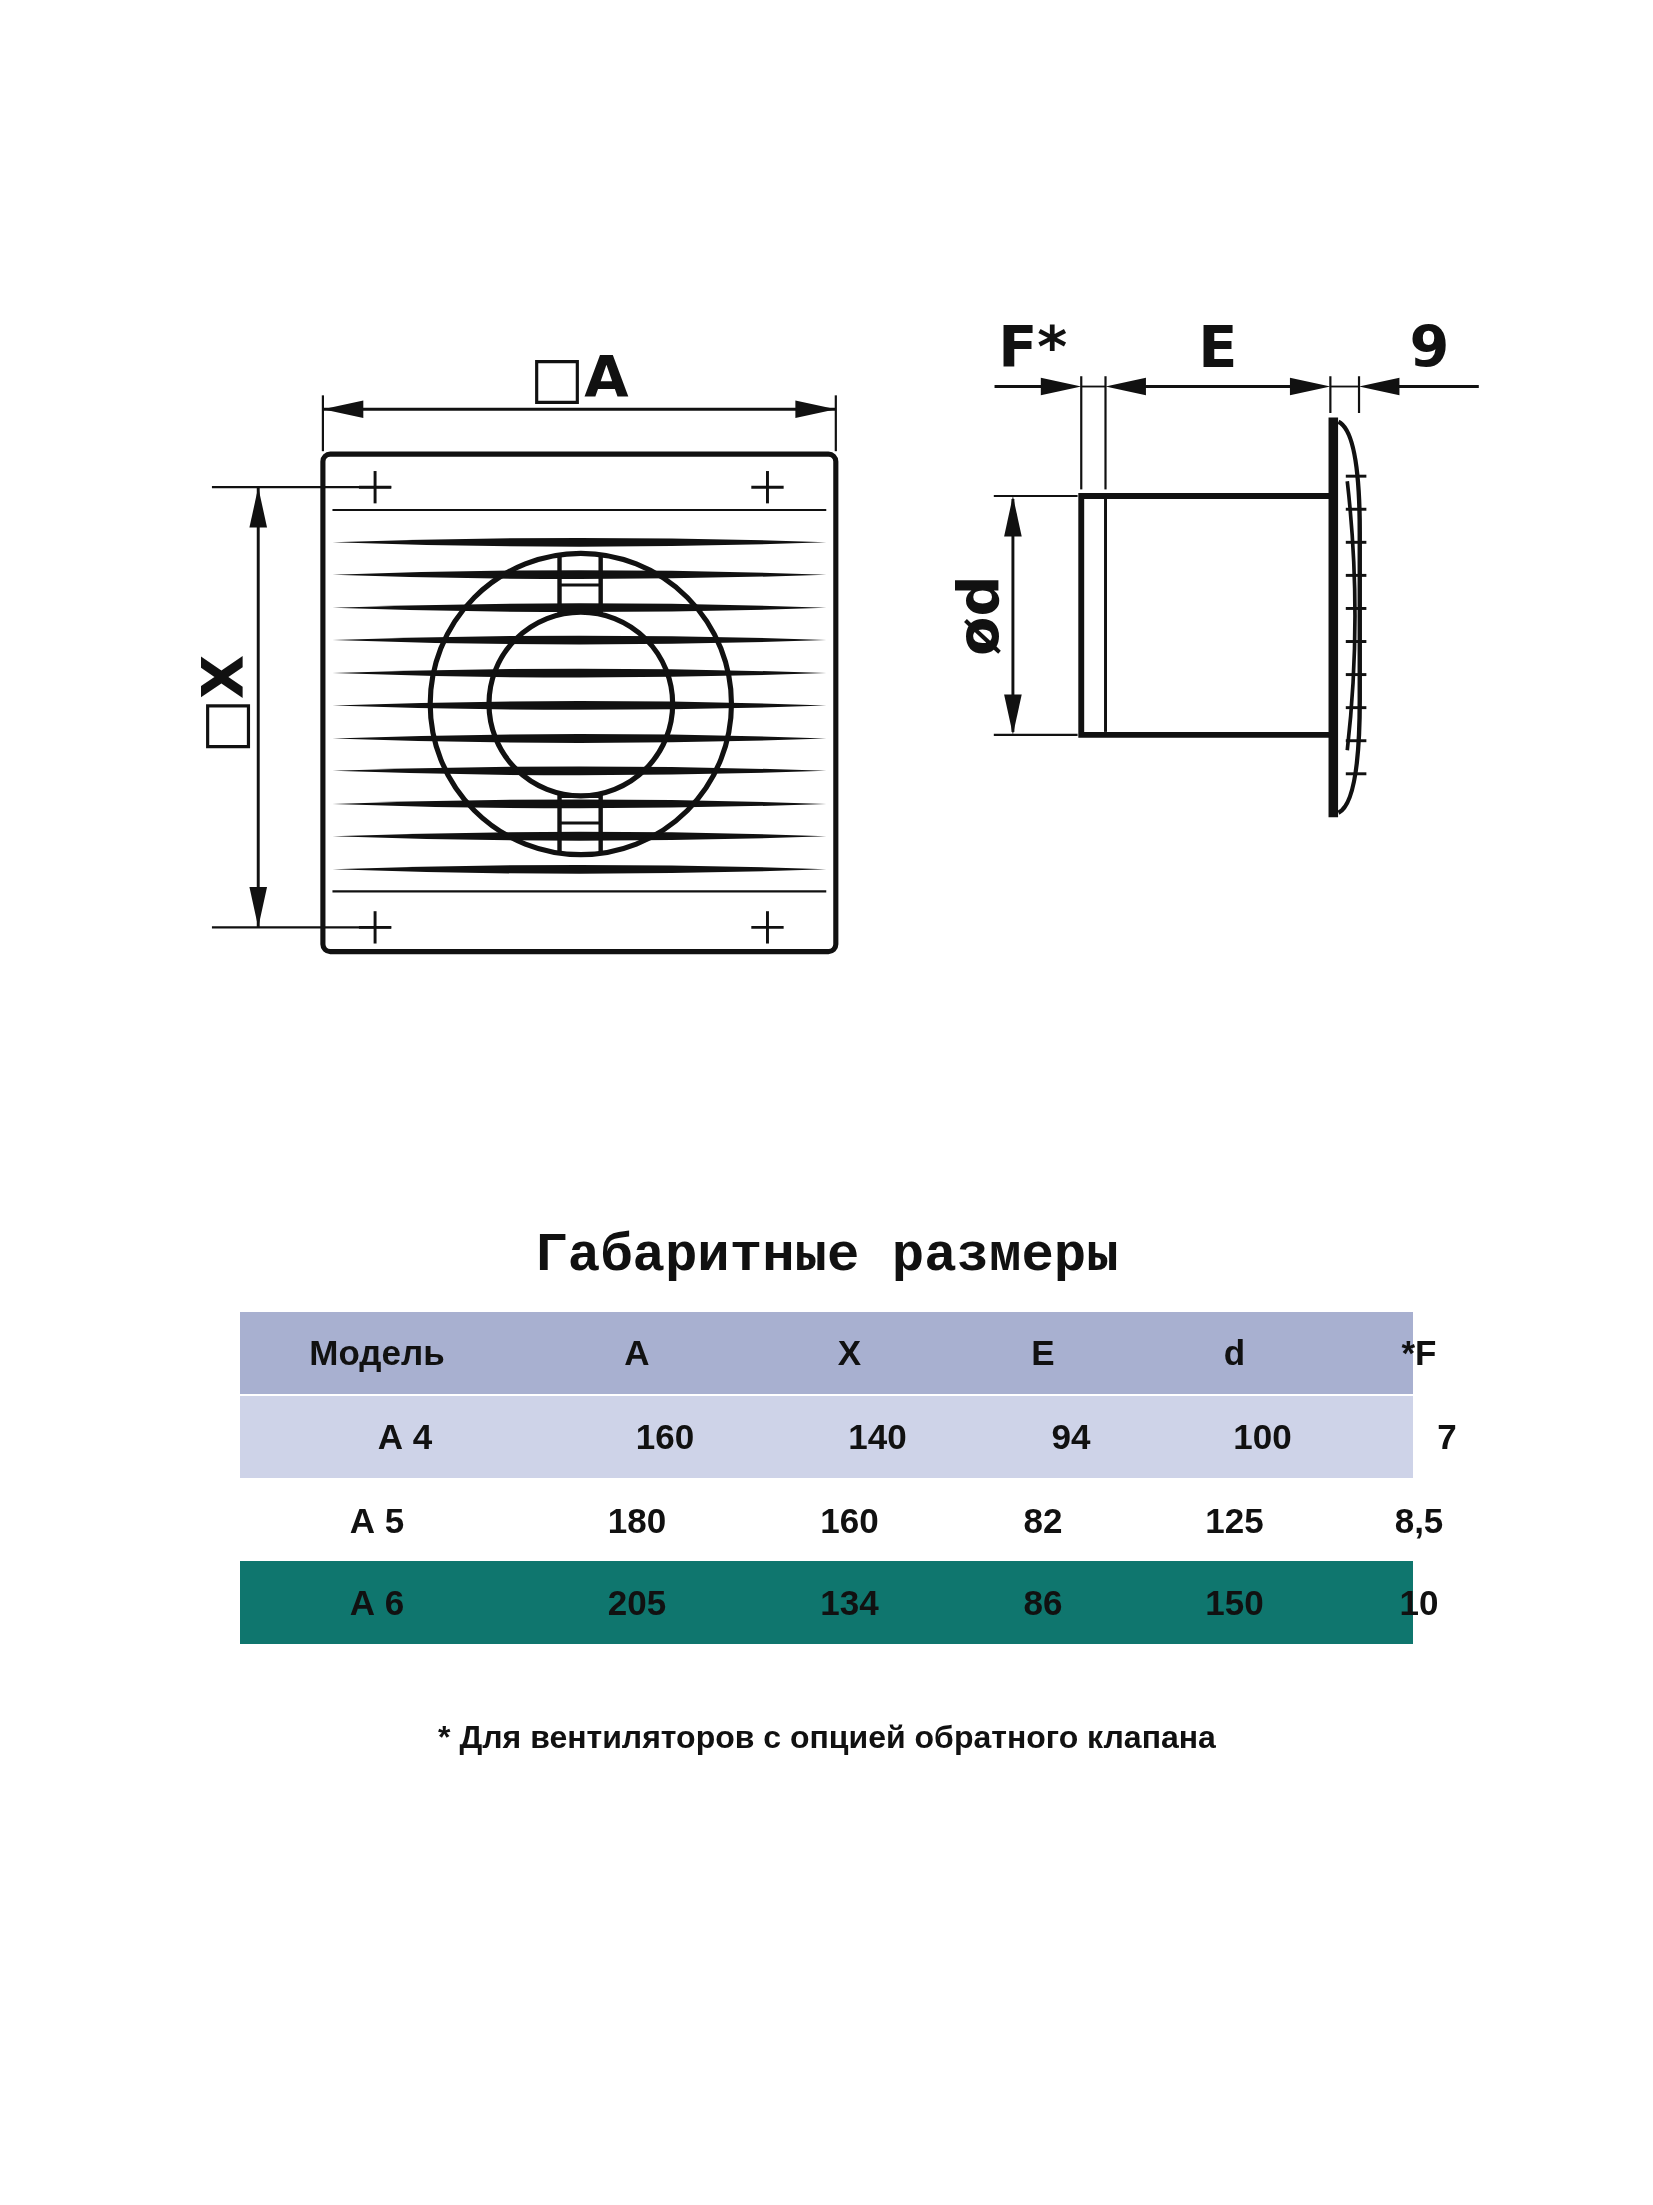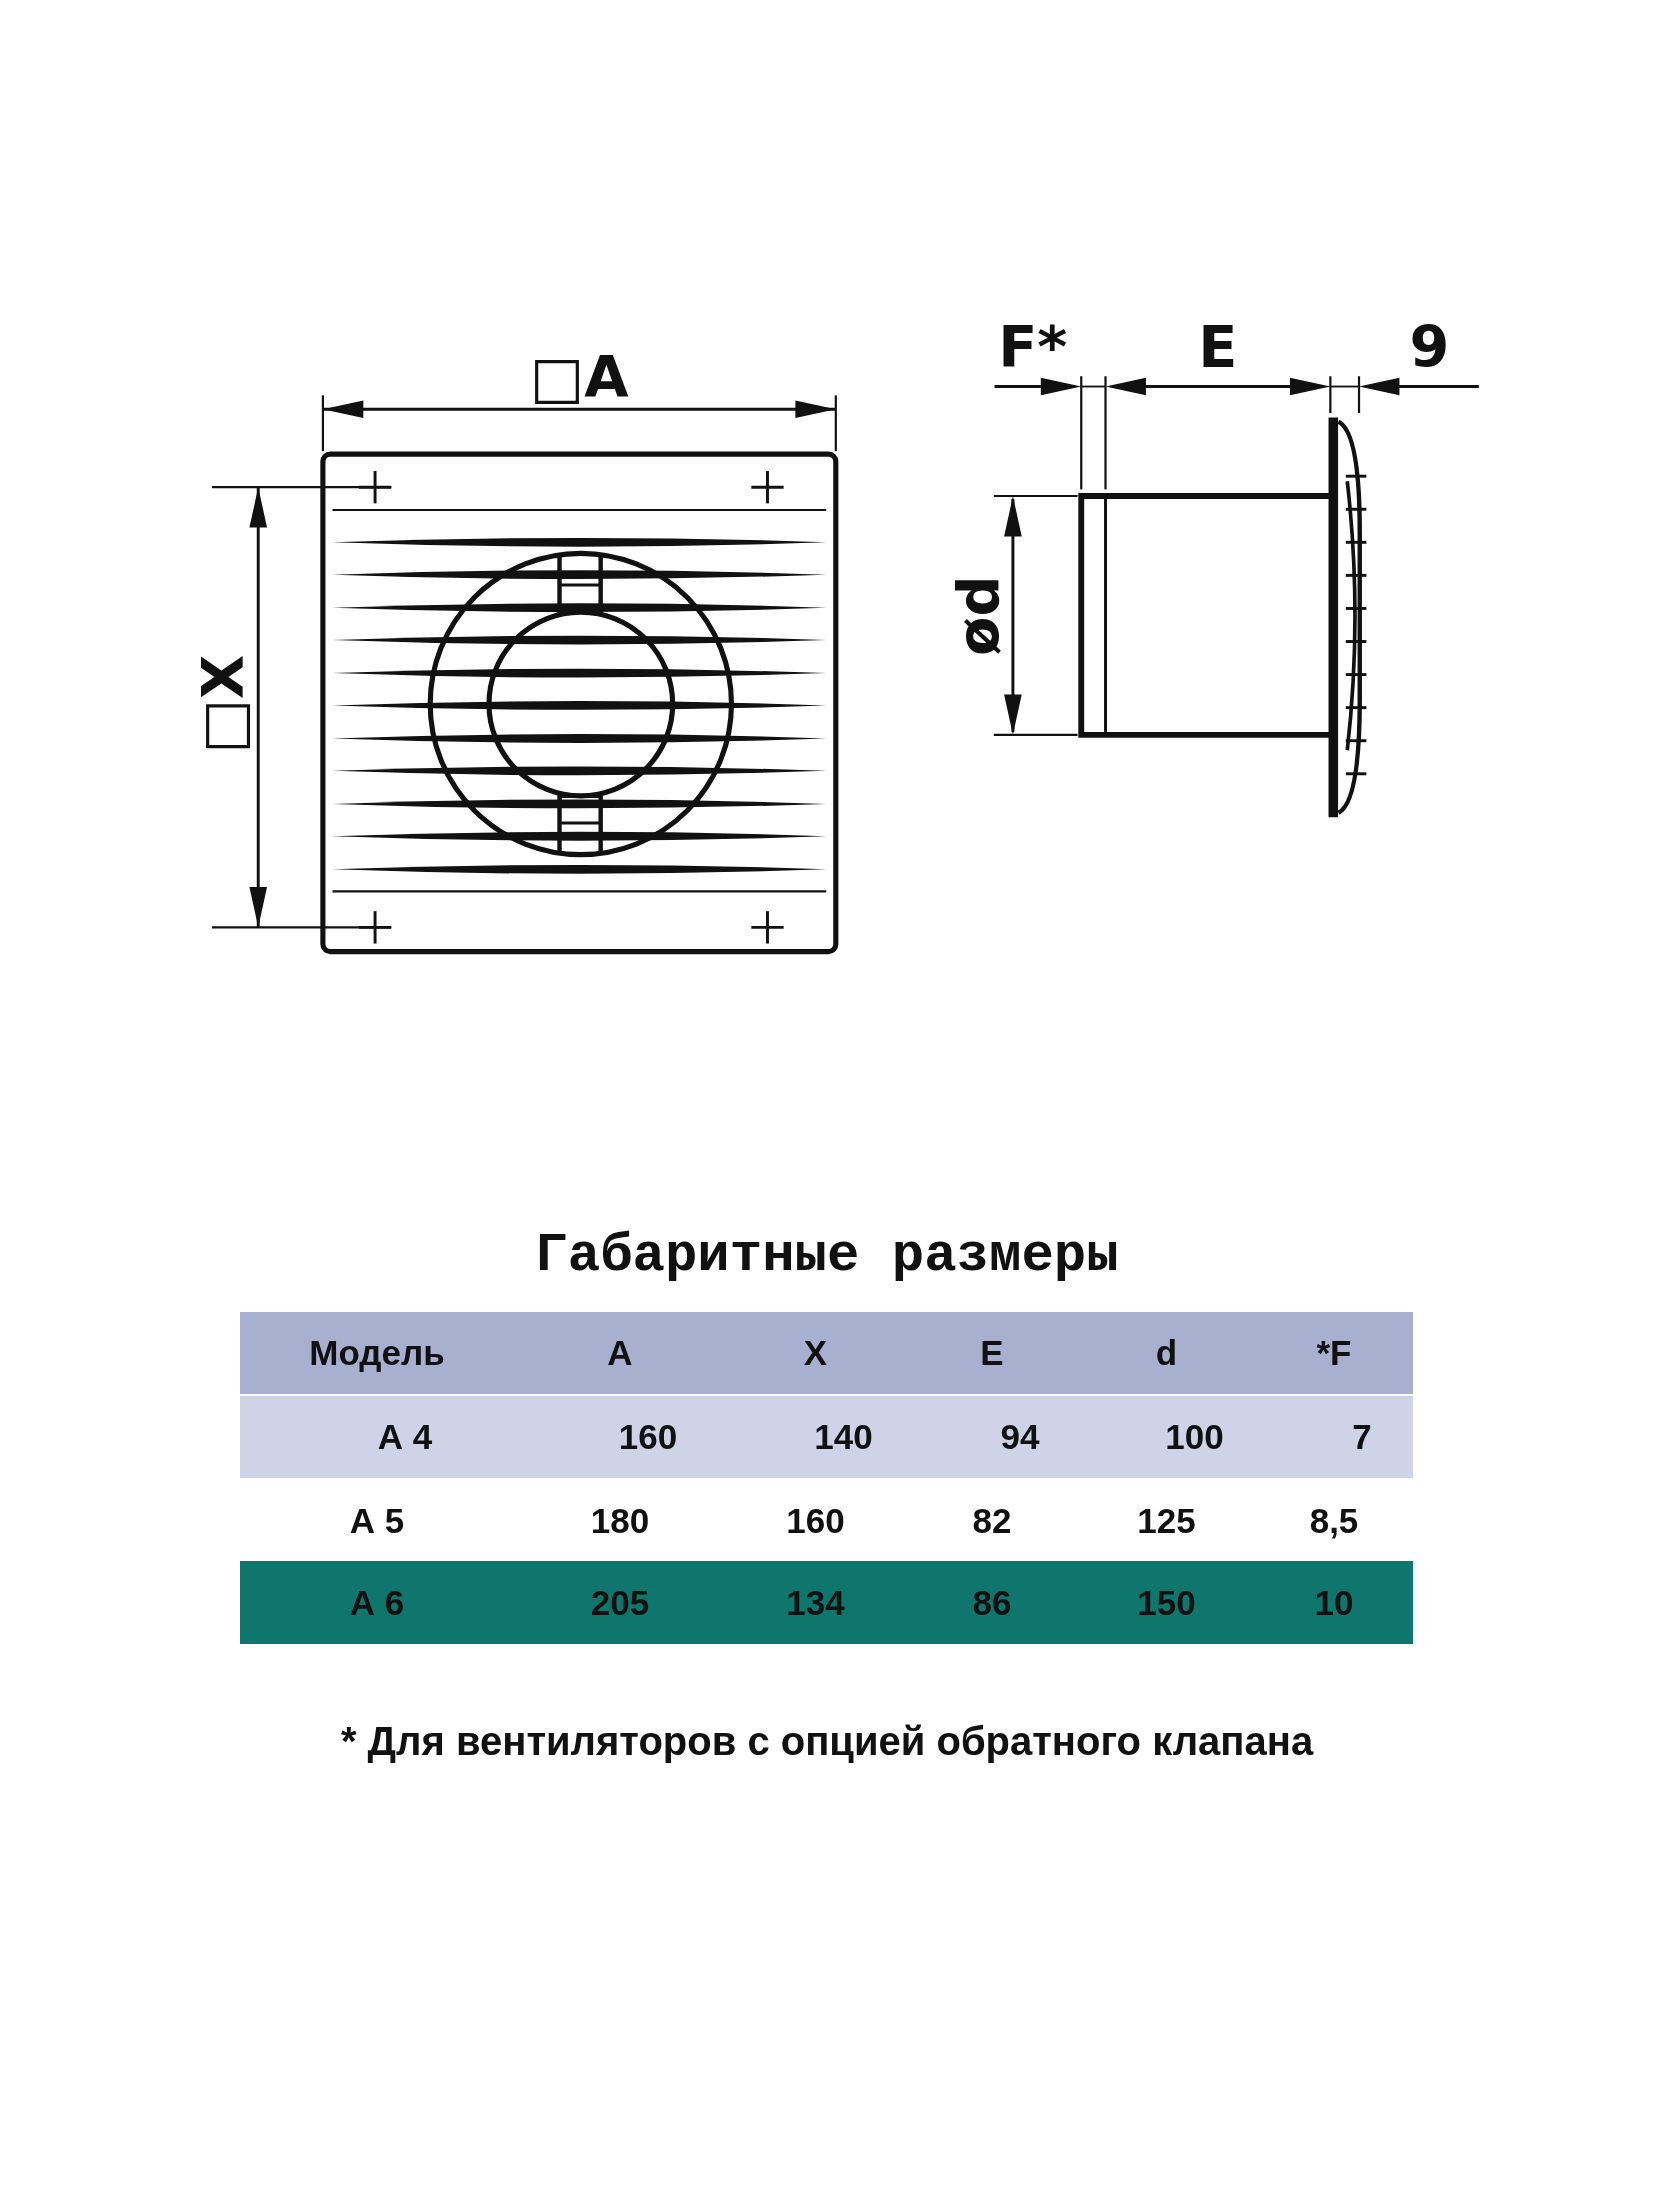--- a/index.html
+++ b/index.html
@@ -30,31 +30,32 @@
   }
   .dim-table{
     position:absolute;
     left:240px;top:1312px;width:1173px;
     font-size:35px;font-weight:700;
   }
   .t-row{
     display:grid;
     grid-template-columns:274px 212px 179px 174px 175px 160px;
     align-items:center;
+    gap:17px;
   }
   .t-row > span{text-align:center;display:block;}
   .t-head{height:82px;background:#a8b0d0;border-bottom:2.9px solid #ffffff;}
   .t-r1{height:82px;background:#ced3e8;border-bottom:2.9px solid #ffffff;padding-left:28px;}
   .t-r2{height:81px;background:#ffffff;}
   .t-r3{height:83px;background:#0f766e;}
   .footnote{
     position:absolute;
     top:1719px;left:0;width:1654px;
     text-align:center;
-    font-size:40px;
+    font-size:32px;
     font-weight:700;
   }
 </style>
 </head>
 <body>
 
 <div class="page">
 
   <svg class="drawing" width="1654" height="1139" viewBox="0 0 2250 1550">
 

